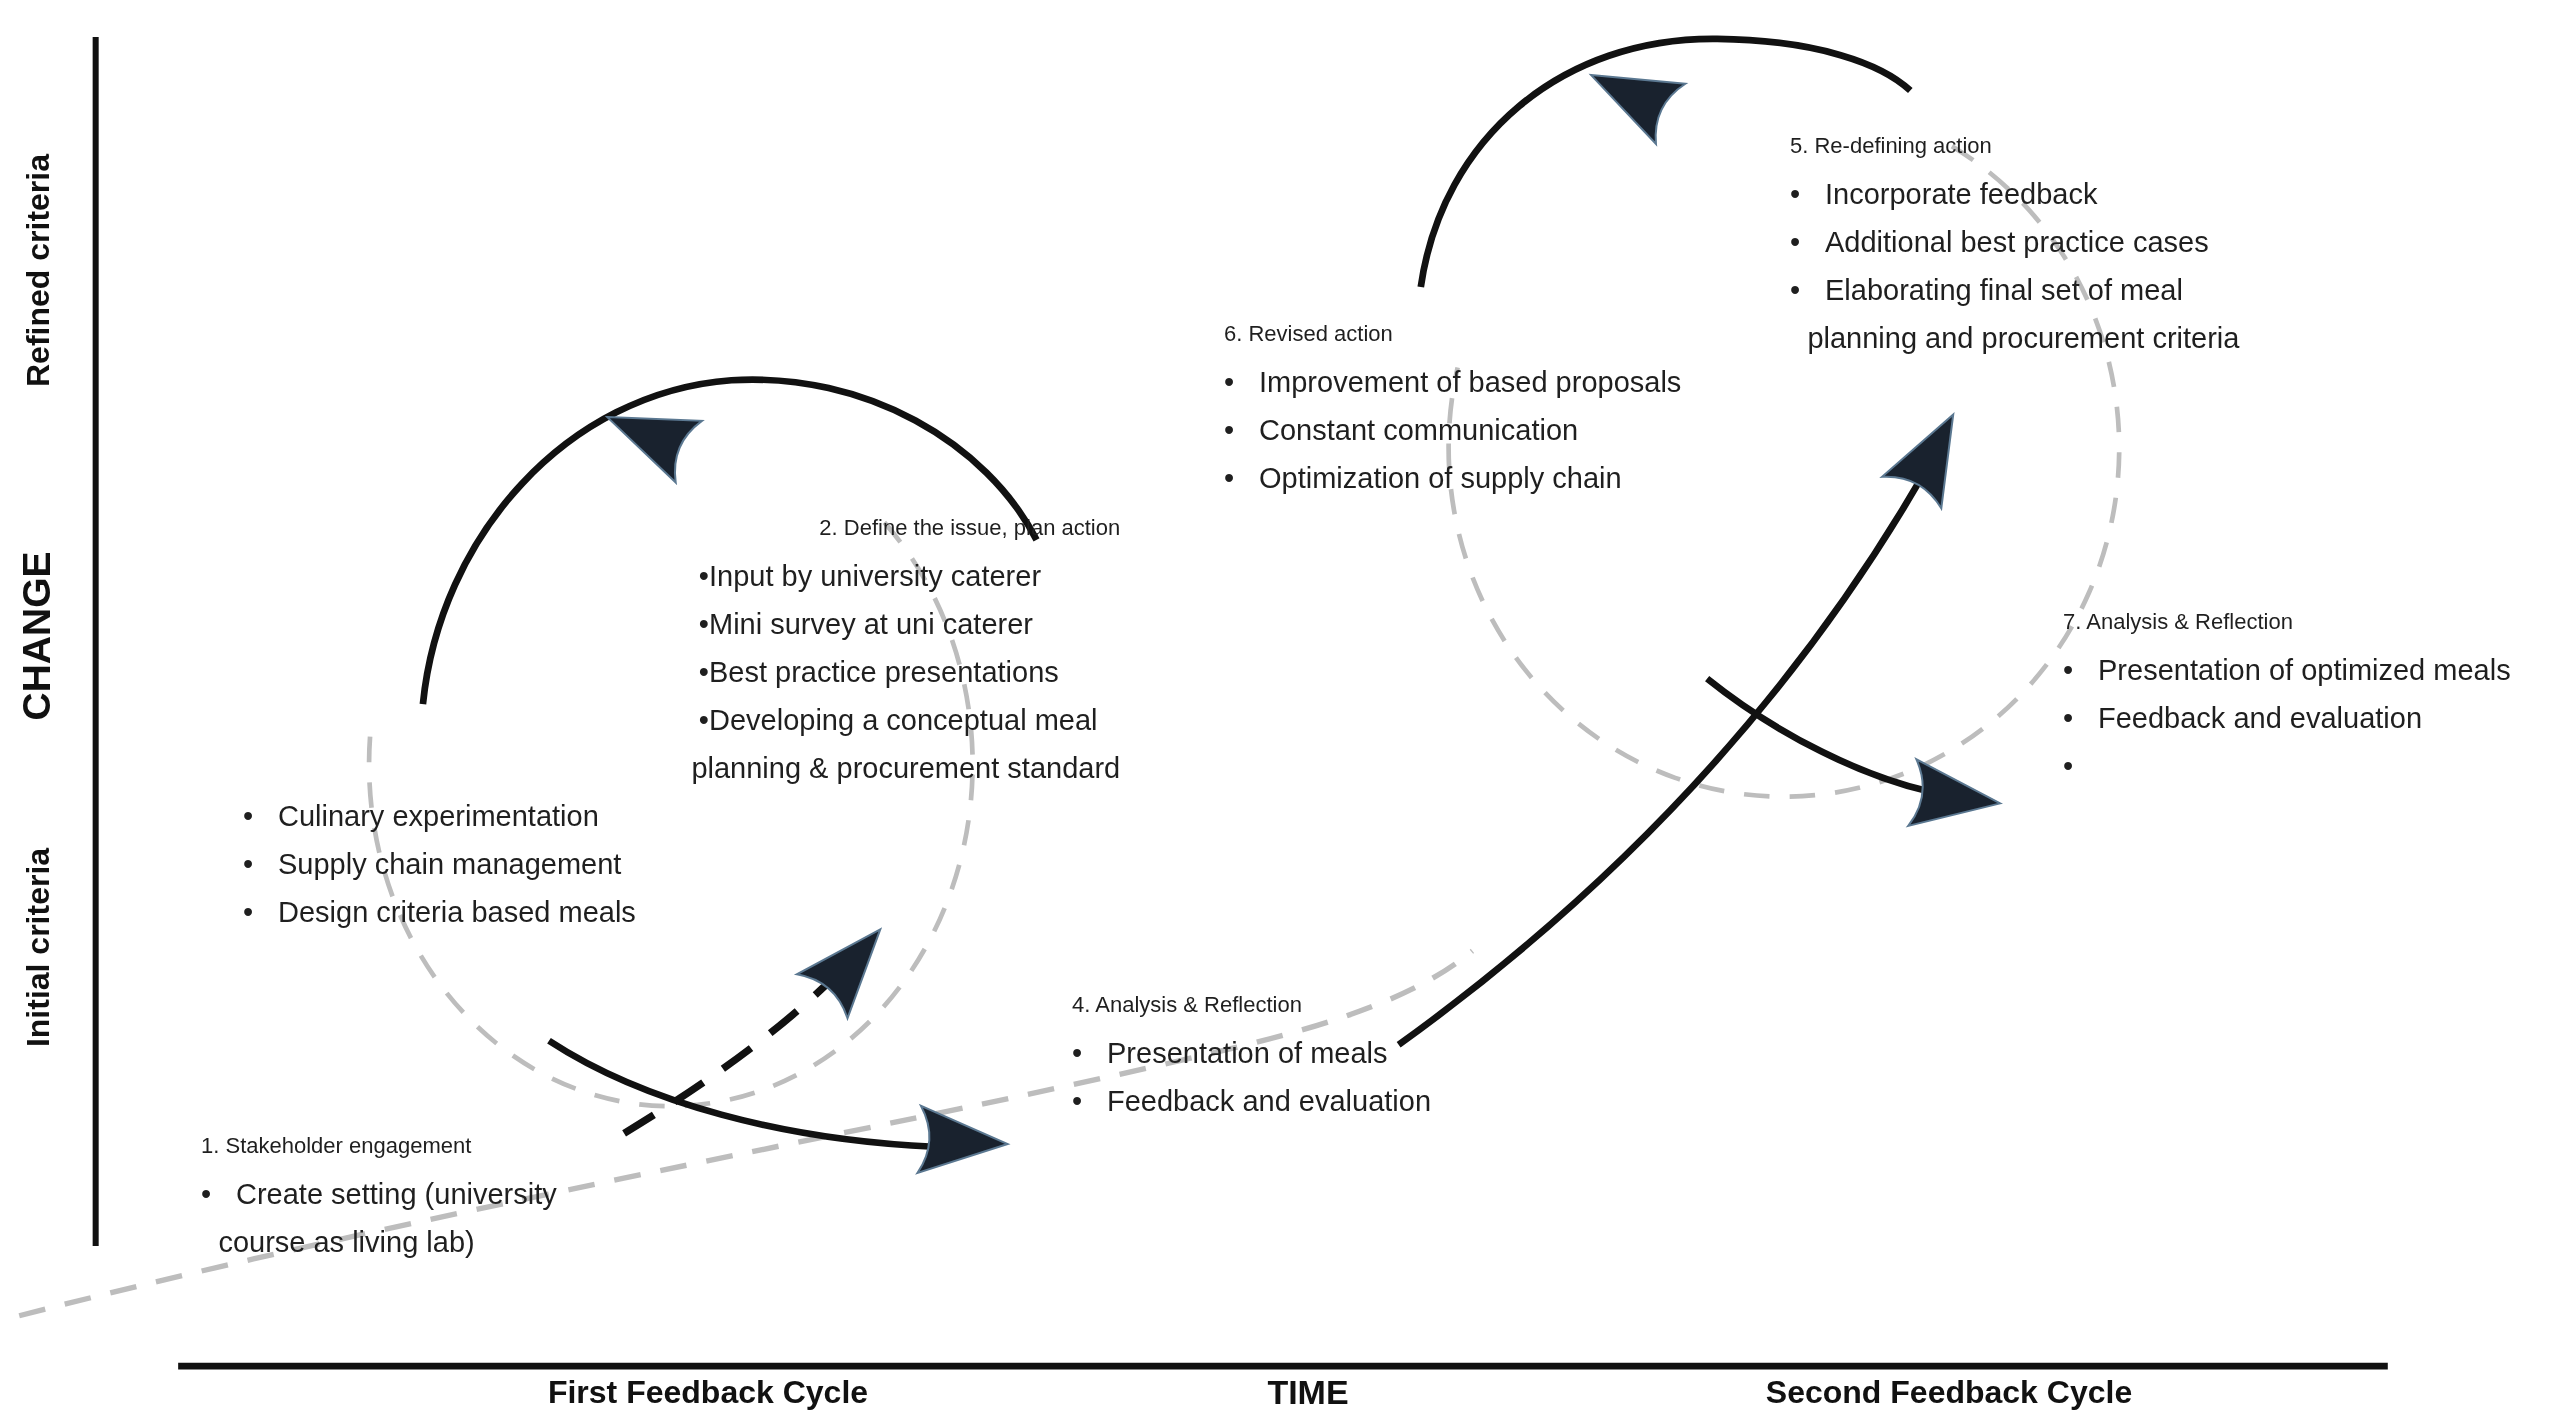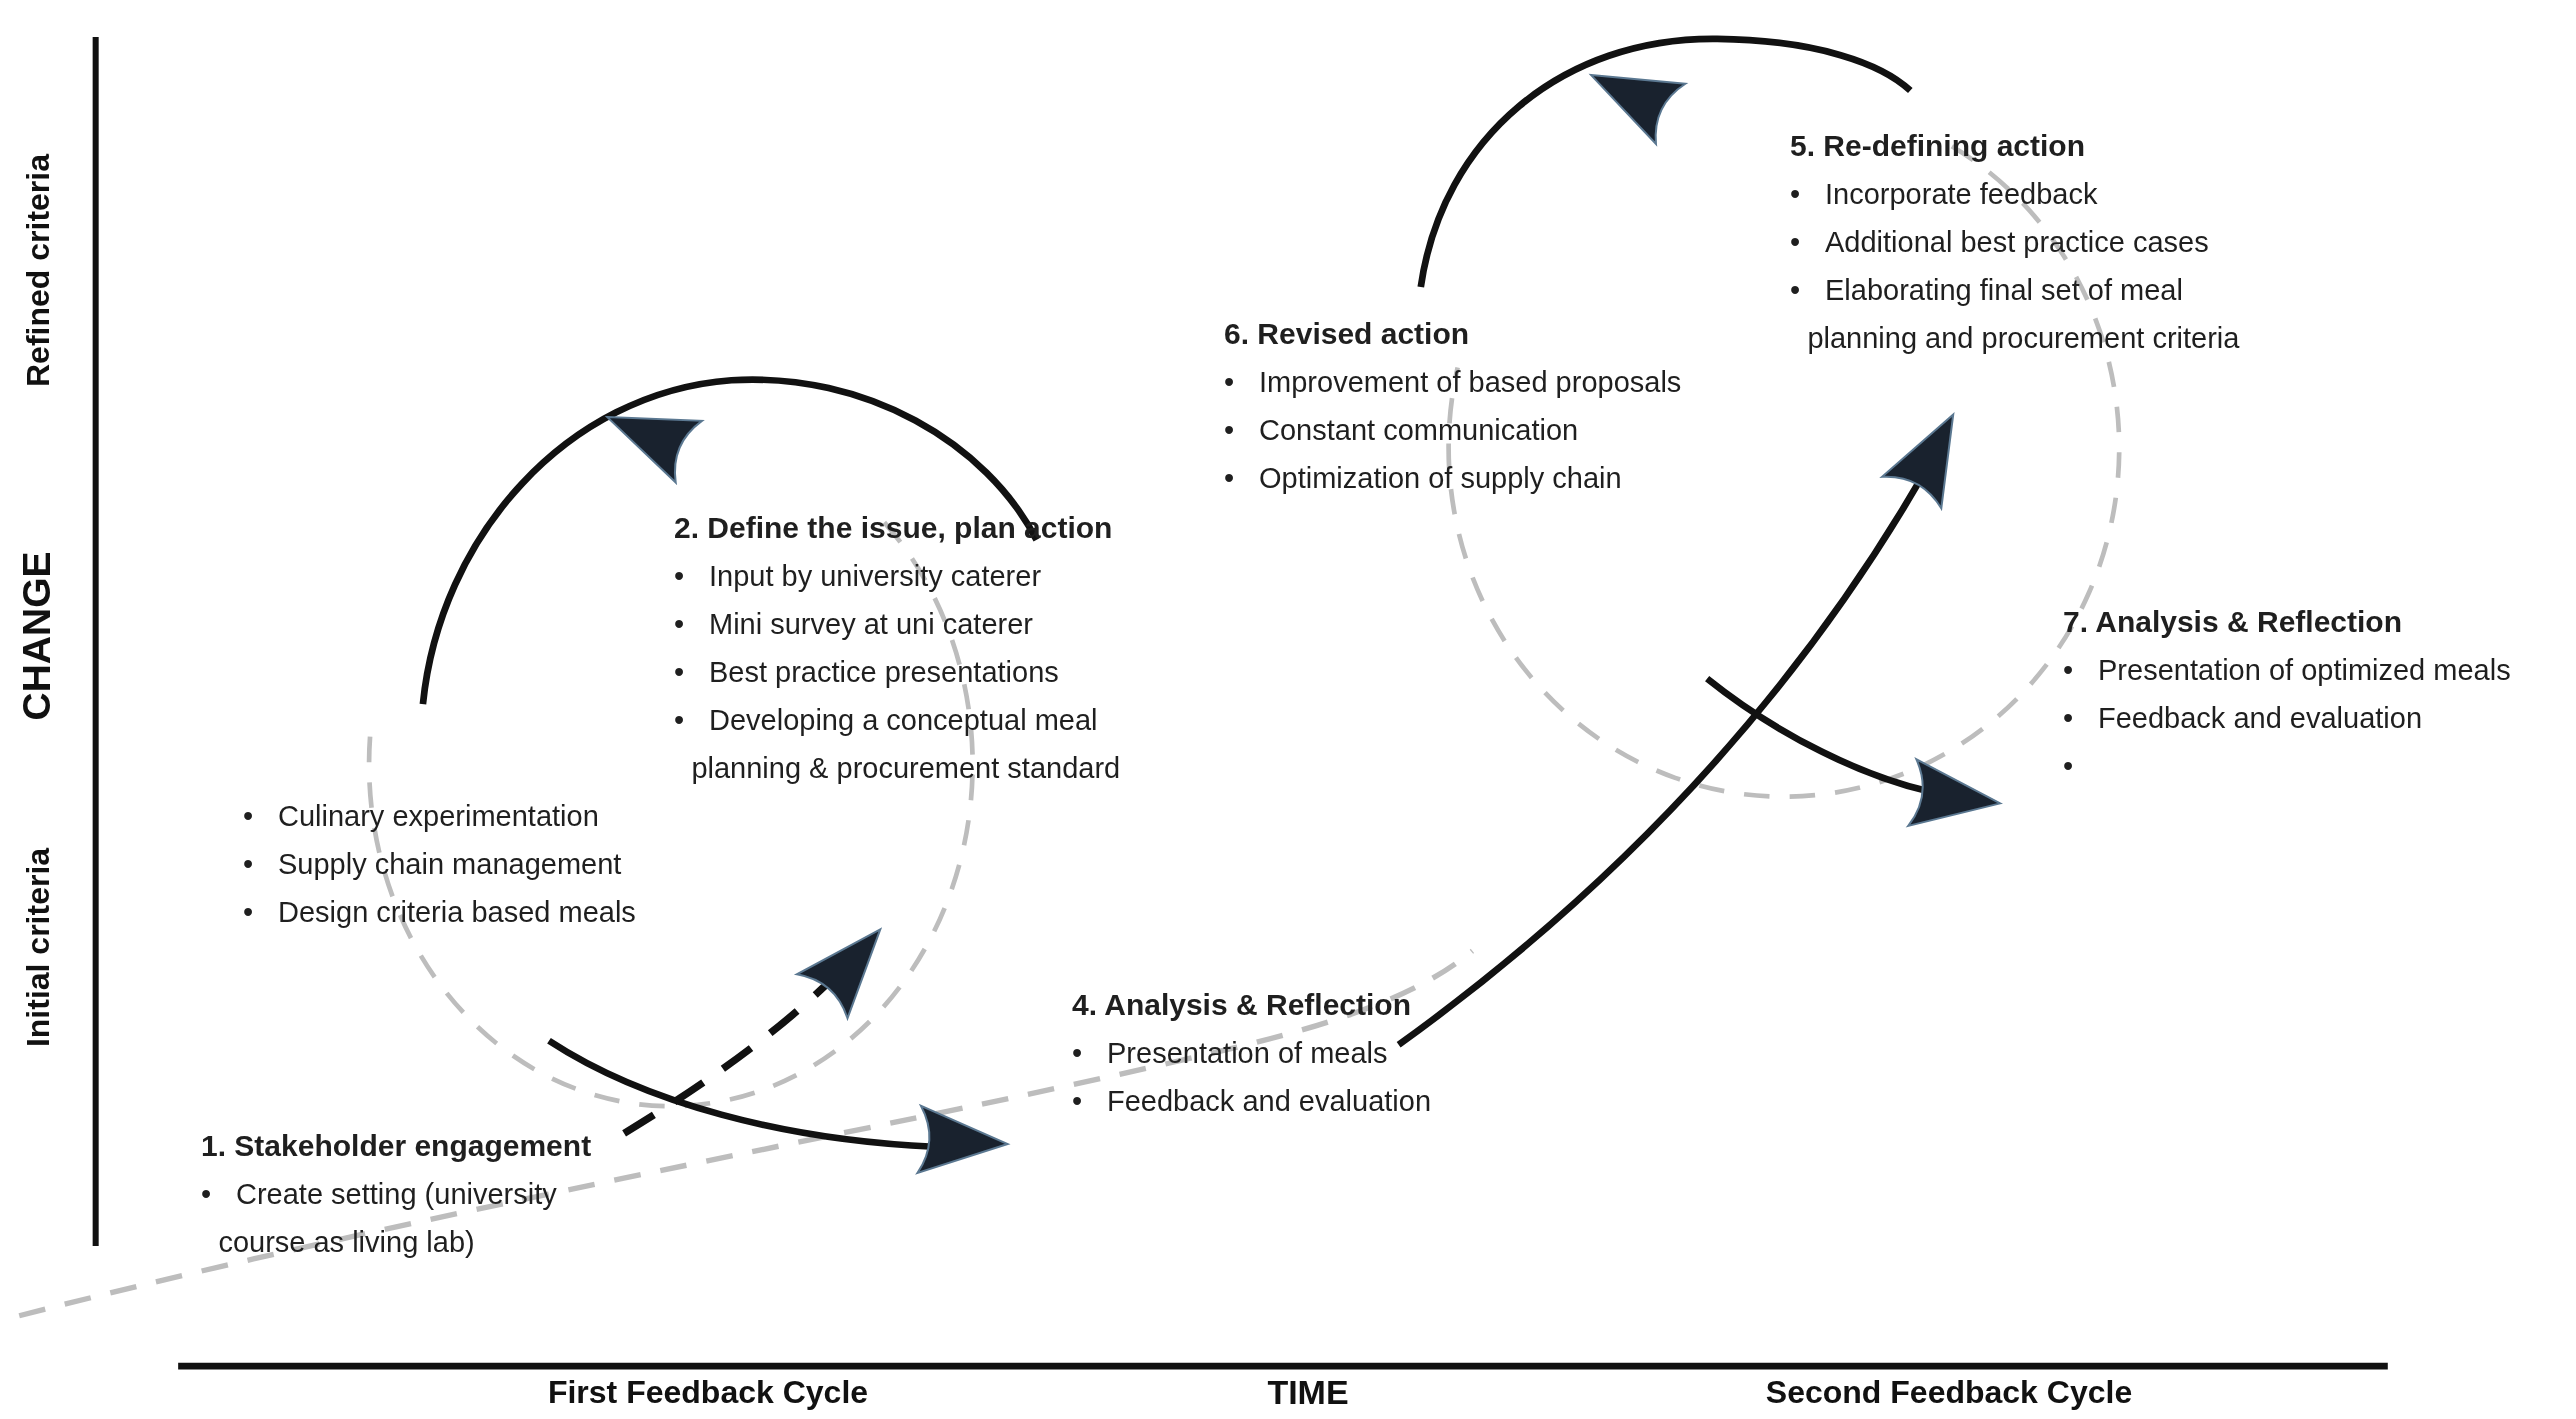--- a/index.html
+++ b/index.html
@@ -22,22 +22,22 @@
     left: 0; top: 0;
     width: 2576px;
     height: 1419px;
   }
   .step {
     position: absolute;
     color: #1f1f1f;
     z-index: 5;
   }
   .step .title {
-    font-weight: 700;
-    font-size: 30px;
+    font-weight: 400;
+    font-size: 22px;
     line-height: 48px;
     white-space: nowrap;
   }
   .step .line {
     display: flex;
     font-size: 29px;
     line-height: 48px;
     white-space: nowrap;
   }
   .step .line .b {
@@ -124,21 +124,21 @@
     <div class="line">
         <span class="b">•</span>
         <span>Create setting (university</span>
       </div>
     <div class="line cont">
         <span class="b"></span>
         <span>course as living lab)</span>
       </div>
   </div>
 
-  <div class="step" style="left:674px; top:504px;">
+  <div class="step" style="left:674px; top:504px;text-align:right;">
     <div class="title">2. Define the issue, plan action</div>
     <div class="line">
         <span class="b">•</span>
         <span>Input by university caterer</span>
       </div>
     <div class="line">
         <span class="b">•</span>
         <span>Mini survey at uni caterer</span>
       </div>
     <div class="line">

